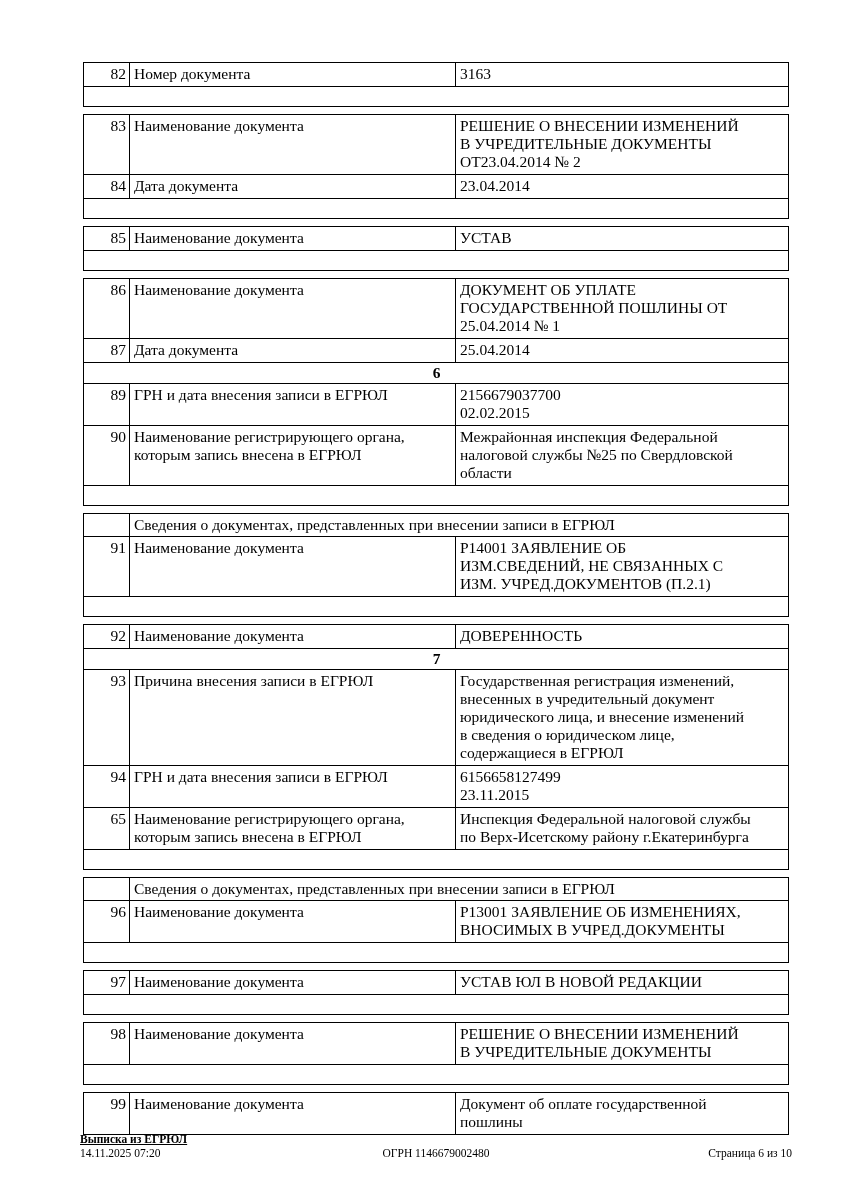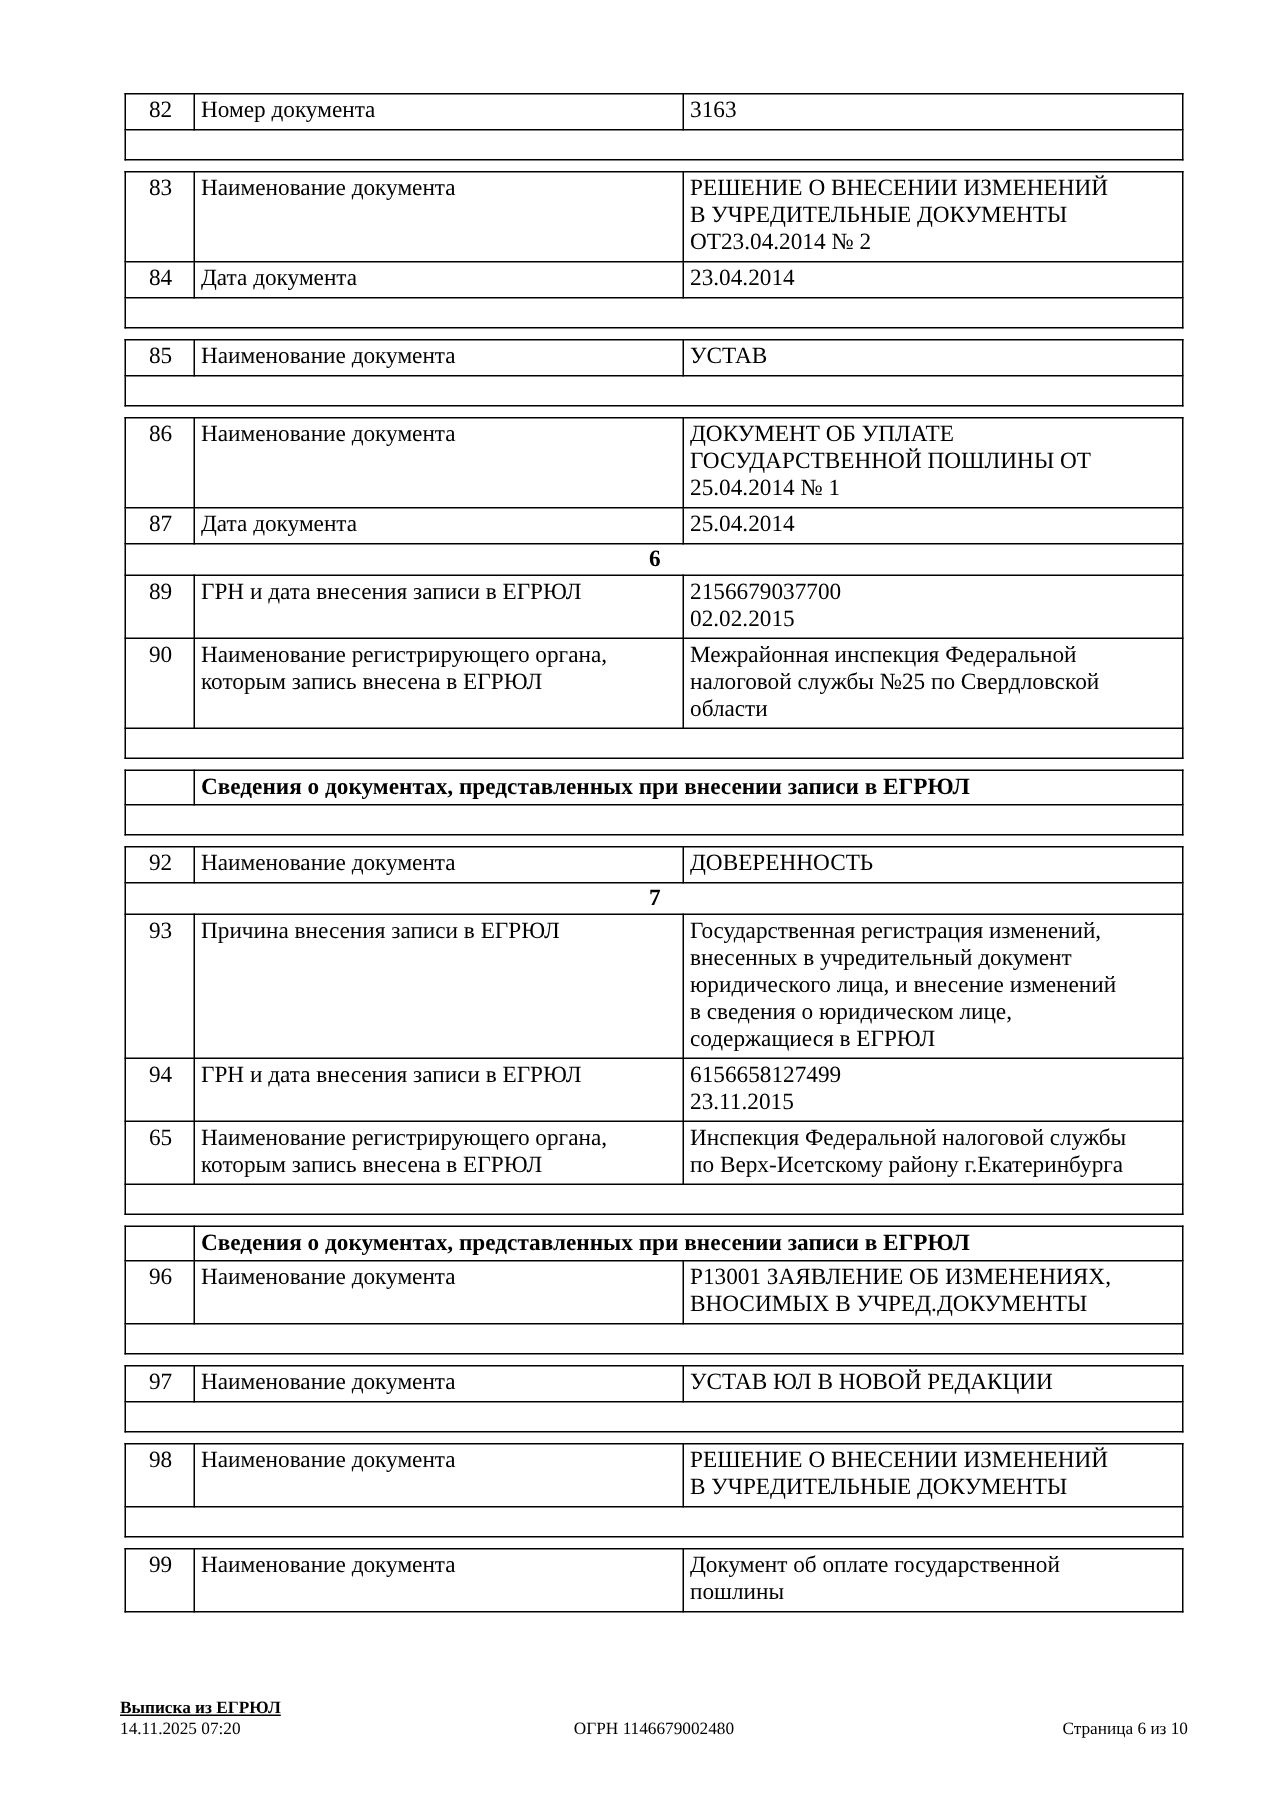--- a/index.html
+++ b/index.html
@@ -34,34 +34,34 @@
   table.block td {
     border: 1px solid #000000;
     vertical-align: top;
     font-size: 15.5px;
     line-height: 18px;
     padding: 2px 3px 3px 4px;
     white-space: pre-line;
     overflow: hidden;
   }
   td.c-num {
-    text-align: center;
+    text-align: right;
     padding-left: 1px;
     padding-right: 1px;
   }
   td.c-value { padding-left: 3px; padding-right: 2px; }
   tr.spacer td { height: 19px; padding: 0; }
   tr.section td {
     text-align: center;
     font-weight: bold;
     padding-top: 1px;
     padding-bottom: 1px;
     height: 18px;
   }
-  tr.subheader td.c-text { padding-top: 2px; padding-bottom: 2px; font-weight: bold; }
+  tr.subheader td.c-text { padding-top: 2px; padding-bottom: 2px; }
   .footer {
     position: absolute;
     top: 1133px;
     left: 0;
     width: 848px;
     font-size: 11.5px;
     line-height: 13.5px;
   }
   .footer-left {
     position: absolute;
@@ -193,20 +193,28 @@
       <table class="block">
     <colgroup>
           <col class="w-num">
           <col class="w-label">
           <col class="w-value">
         </colgroup>
     <tbody>
           <tr class="subheader">
     <td class="c-num"></td>
     <td class="c-text" colspan="2">Сведения о документах, представленных при внесении записи в ЕГРЮЛ</td>
+  </tr>
+          <tr class="field">
+    <td class="c-num">91</td>
+    <td class="c-label">Наименование документа</td>
+    <td class="c-value">Р14001 ЗАЯВЛЕНИЕ ОБ
+ИЗМ.СВЕДЕНИЙ, НЕ СВЯЗАННЫХ С
+ИЗМ. УЧРЕД.ДОКУМЕНТОВ (П.2.1)
+</td>
   </tr>
           <tr class="spacer">
     <td colspan="3"></td>
   </tr>
         </tbody>
   </table>
       <table class="block">
     <colgroup>
           <col class="w-num">
           <col class="w-label">

